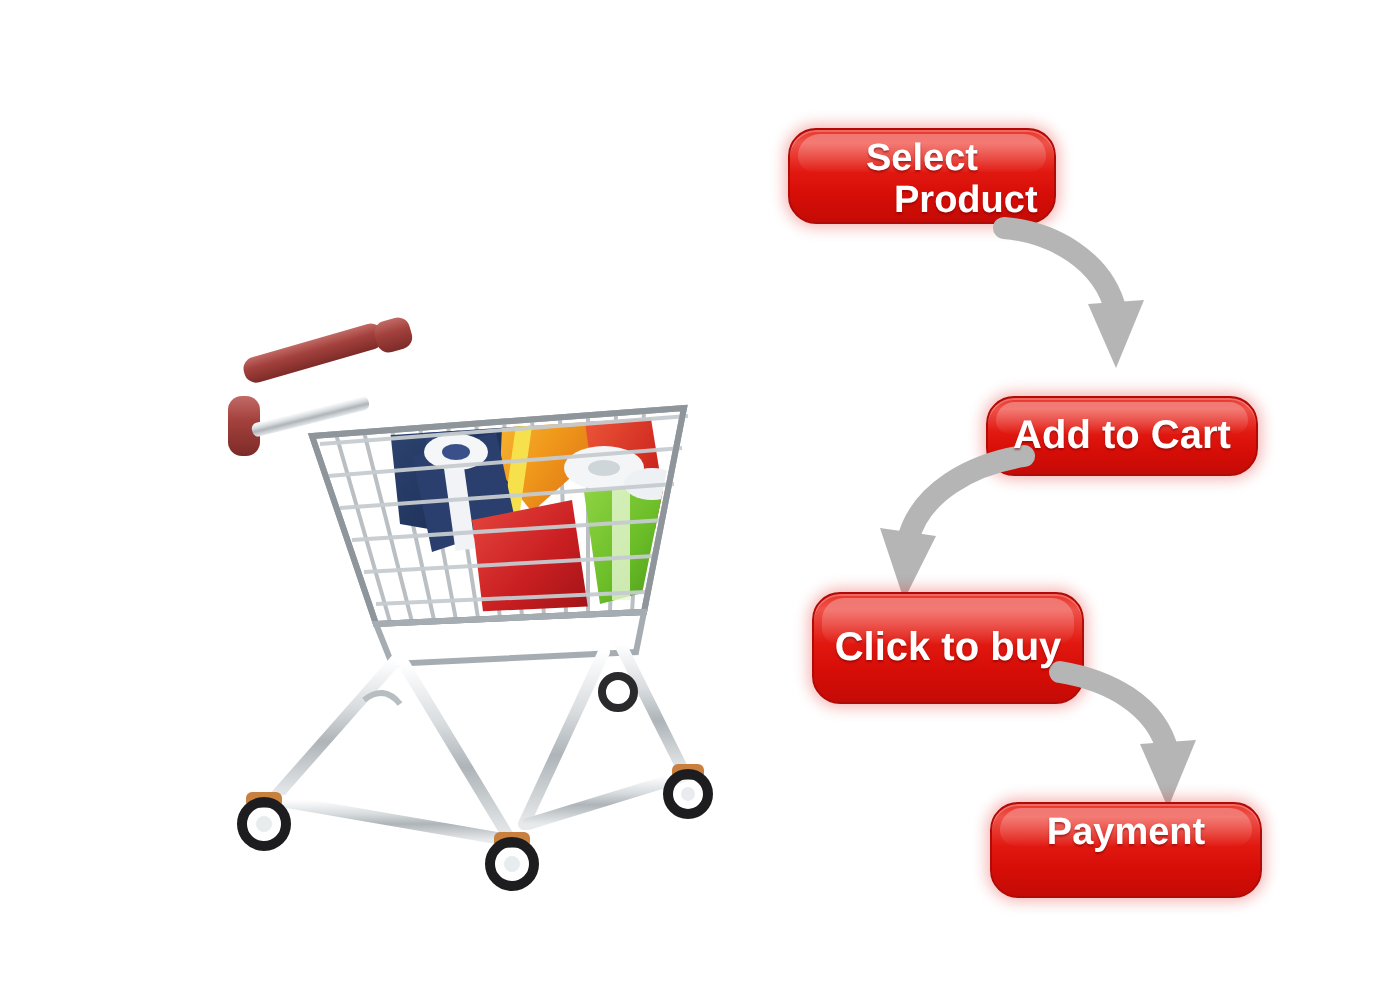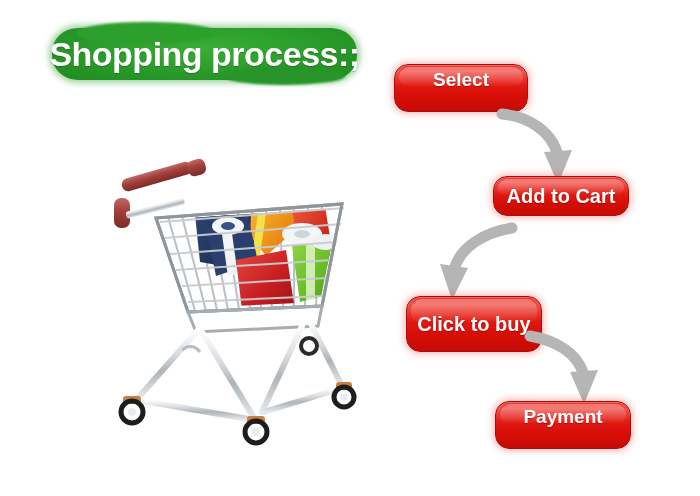--- a/index.html
+++ b/index.html
@@ -129,21 +129,21 @@
     z-index: 2;
     display: block;
     padding-left: 52px;
     line-height: 21px;
     white-space: nowrap;
     text-shadow: 0 1px 1px rgba(110,0,0,0.5);
   }
 
   
   #btn-select   { left: 394px; top: 64px;  width: 134px; height: 48px; }
-  #btn-addcart  { left: 493px; top: 176px; width: 136px; height: 40px; }
+  #btn-addcart  { left: 493px; top: 198px; width: 136px; height: 40px; }
   #btn-clickbuy { left: 406px; top: 296px; width: 136px; height: 56px; }
   #btn-confirm  { left: 495px; top: 401px; width: 136px; height: 48px; }
 
   
   .arrow {
     position: absolute;
   }
 
   
   #cart {
@@ -153,24 +153,20 @@
     width: 290px;
     height: 310px;
   }
   #cart svg { display: block; }
 </style>
 </head>
 <body>
 
 <div id="canvas">
 
-  <div class="title-wrap">
-    <div class="title-bg"></div>
-    <div class="title-text">Shopping process:;</div>
-  </div>
 
   <div id="cart">
     <svg width="290" height="310" viewBox="0 0 290 310" xmlns="http://www.w3.org/2000/svg">
       <defs>
         <linearGradient id="chrome" x1="0" y1="0" x2="0" y2="1">
           <stop offset="0%" stop-color="#ffffff"></stop>
           <stop offset="35%" stop-color="#d8dcdf"></stop>
           <stop offset="60%" stop-color="#aeb4b8"></stop>
           <stop offset="100%" stop-color="#e7eaec"></stop>
         </linearGradient>
@@ -302,20 +298,21 @@
         <g transform="translate(213,196)">
           <circle cx="0" cy="0" r="8" fill="none" stroke="#2a2a2c" stroke-width="4"></circle>
         </g>
       </g>
     </svg>
   </div>
 
   <div class="btn stagger" id="btn-select">
     <span class="gloss"></span>
     <span class="line1">Select</span>
+    <span class="line2">Product</span>
   </div>
 
   <div class="arrow" style="left:496px; top:106px;">
     <svg width="90" height="84" viewBox="0 0 90 84" xmlns="http://www.w3.org/2000/svg">
       <path d="M6,8 C30,10 56,24 62,50" fill="none" stroke="#b5b5b5" stroke-width="11" stroke-linecap="round"></path>
       <path d="M48,46 L76,44 L62,78 Z" fill="#b5b5b5"></path>
     </svg>
   </div>
 
   <div class="btn single" id="btn-addcart">

